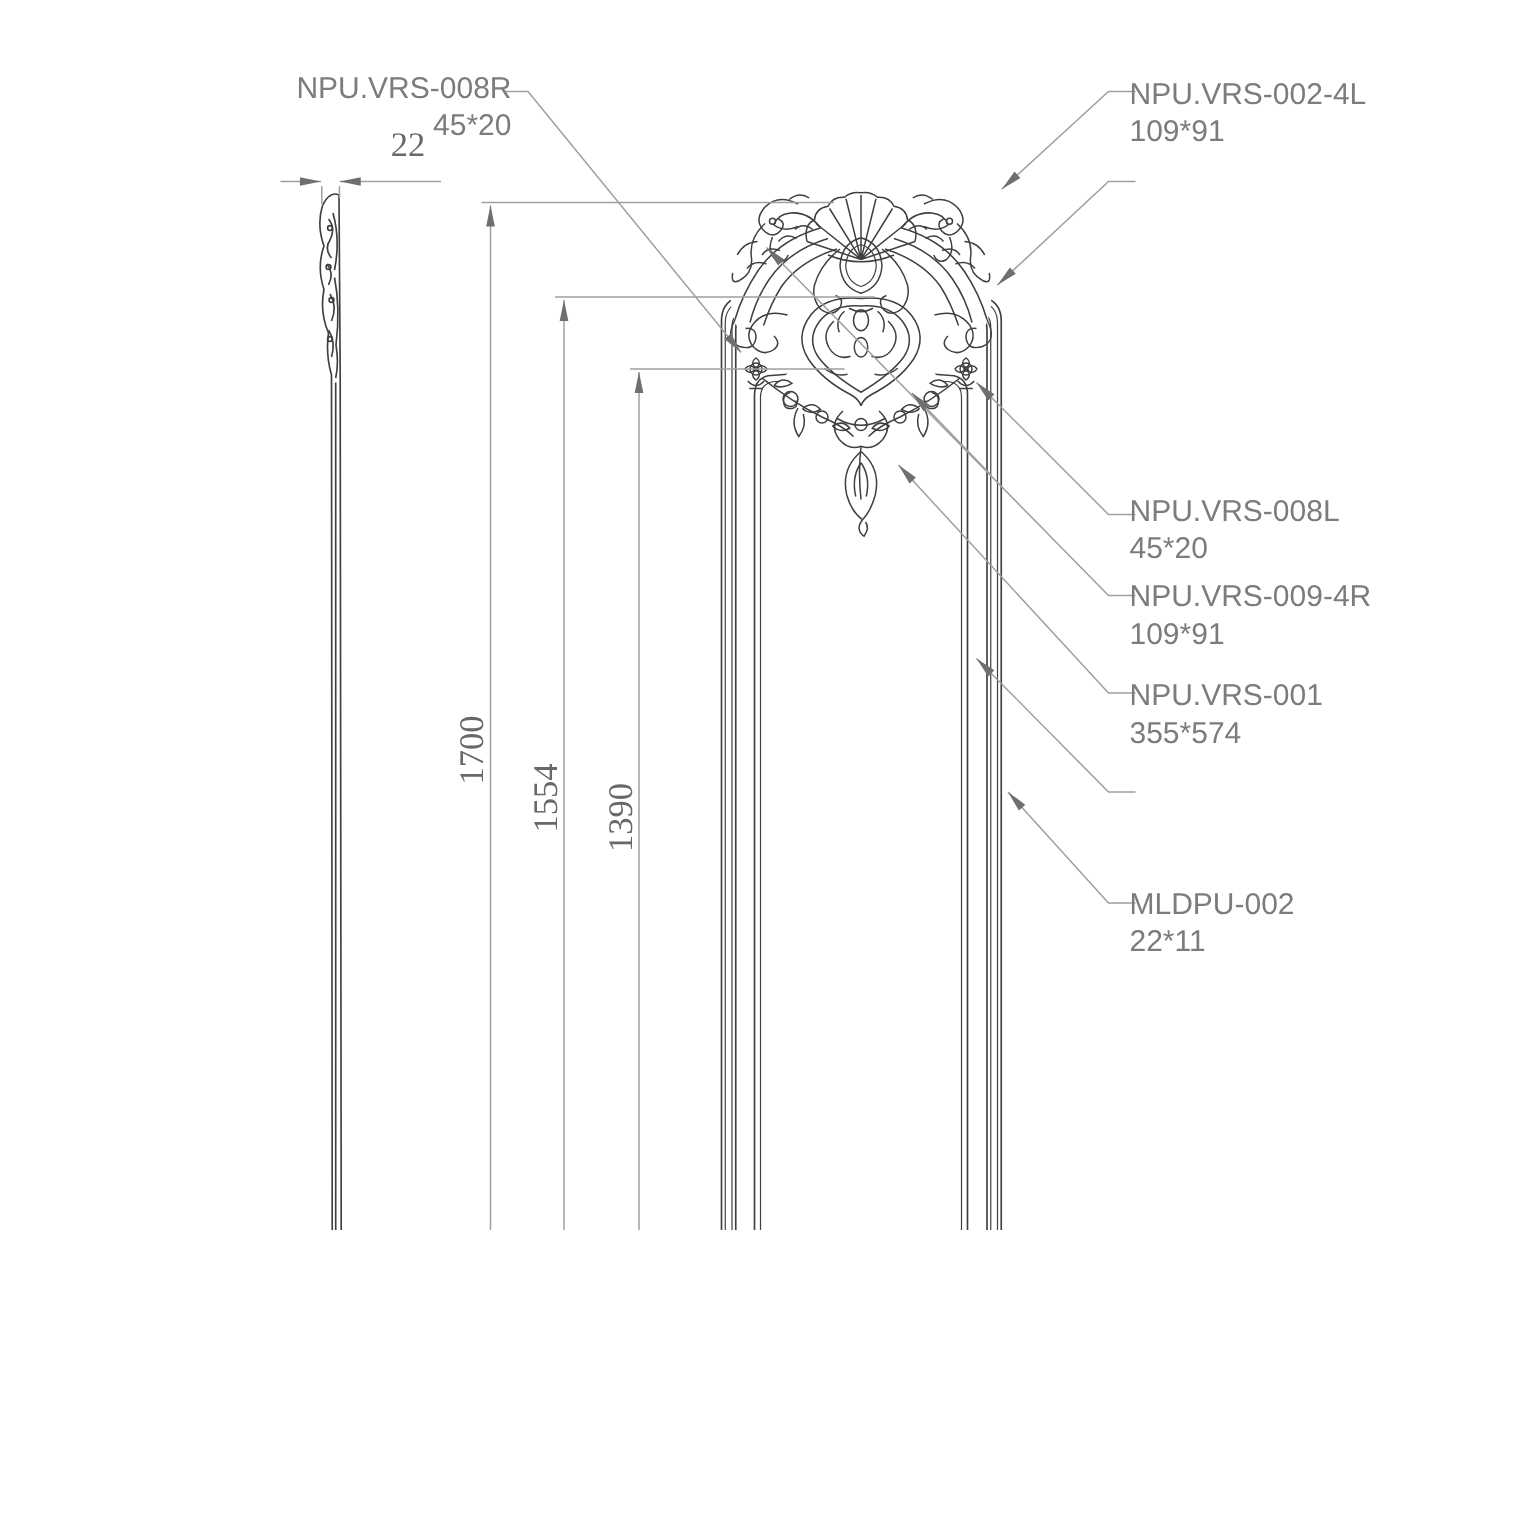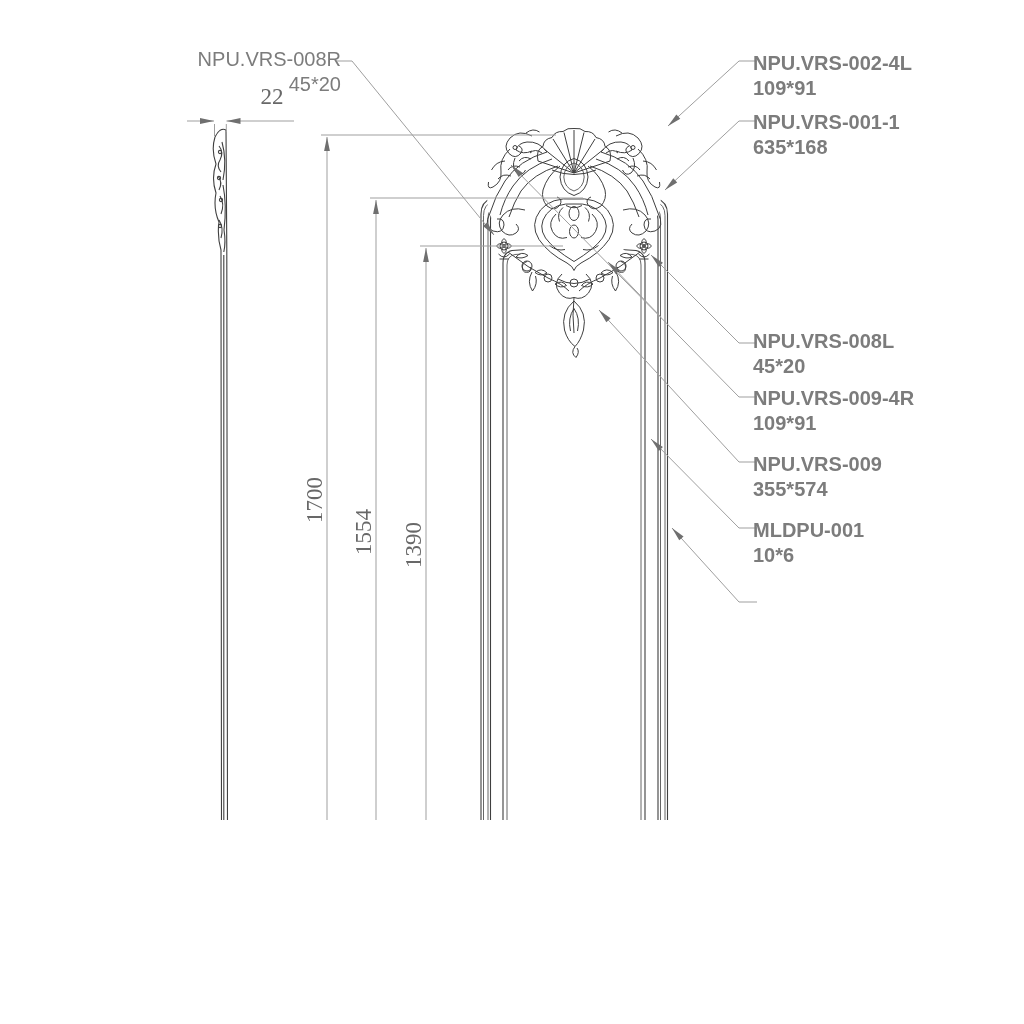--- a/index.html
+++ b/index.html
@@ -1,21 +1,21 @@
 <!DOCTYPE html>
 <html><head>
 <meta charset="utf-8">
 <title>Panel Drawing</title>
 <style>
   html,body{margin:0;padding:0;background:#ffffff;}
   .canvas{position:relative;width:1024px;height:820px;background:#ffffff;overflow:hidden;
           font-family:"Liberation Sans",sans-serif;margin-left:11px;}
   svg{position:absolute;left:0;top:0;}
   .plabel{position:absolute;left:742px;color:#7c7c7c;font-size:20px;line-height:25px;
-          font-family:"Liberation Sans",sans-serif;white-space:nowrap;font-weight:bold;}
+          font-family:"Liberation Sans",sans-serif;white-space:nowrap;}
   .plabel-left{position:absolute;left:140px;width:190px;text-align:right;top:47px;
           color:#7c7c7c;font-size:20px;line-height:25px;white-space:nowrap;}
   .dimtext{position:absolute;color:#686868;font-size:23px;line-height:26px;
           font-family:"Liberation Serif",serif;text-align:center;}
   .vdim{width:100px;transform:rotate(-90deg);transform-origin:50% 50%;}
 </style>
 </head>
 <body>
 
 <div class="canvas">
@@ -179,39 +179,35 @@
 
 <div class="plabel-left">
   <div>NPU.VRS-008R</div>
   <div>45*20</div>
 </div>
 
 <div class="plabel" style="top:51px">
   <div>NPU.VRS-002-4L</div>
   <div>109*91</div>
 </div>
-<div class="plabel" style="top:110px">
-  <div>NPU.VRS-001-1</div>
-  <div>635*168</div>
-</div>
 <div class="plabel" style="top:329px">
   <div>NPU.VRS-008L</div>
   <div>45*20</div>
 </div>
 <div class="plabel" style="top:386px">
   <div>NPU.VRS-009-4R</div>
   <div>109*91</div>
 </div>
 <div class="plabel" style="top:452px">
-  <div>NPU.VRS-009</div>
+  <div>NPU.VRS-001</div>
   <div>355*574</div>
 </div>
-<div class="plabel" style="top:518px">
-  <div>MLDPU-001</div>
-  <div>10*6</div>
+<div class="plabel" style="top:591px">
+  <div>MLDPU-002</div>
+  <div>22*11</div>
 </div>
 
 <div class="dimtext" style="left:236px;top:84px;width:50px">22</div>
 <div class="dimtext vdim" style="left:254px;top:487px">1700</div>
 <div class="dimtext vdim" style="left:303px;top:519px">1554</div>
 <div class="dimtext vdim" style="left:353px;top:532px">1390</div>
 <div class="dimtext" style="left:496px;top:893px;width:80px">333</div>
 <div class="dimtext" style="left:522px;top:893px;width:80px">441</div>
 
 </div>

